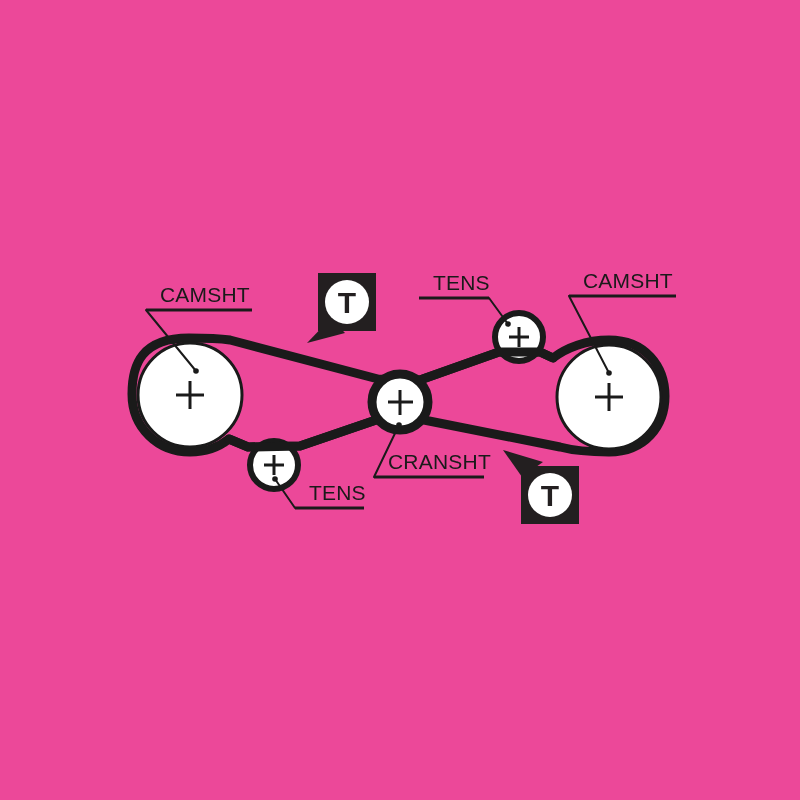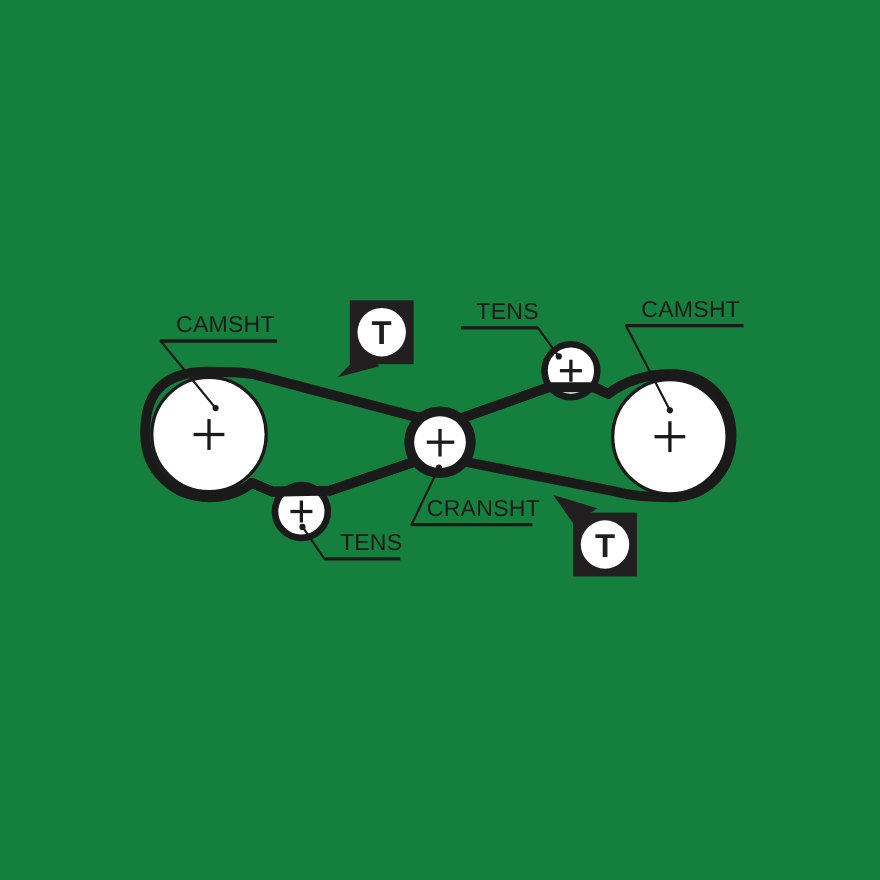--- a/index.html
+++ b/index.html
@@ -11,21 +11,21 @@
   body {
     width: 800px;
     height: 800px;
     font-family: "Liberation Sans", sans-serif;
     overflow: hidden;
   }
   #diagram-root {
     position: relative;
     width: 800px;
     height: 800px;
-    background: #15803d;
+    background: #ec4899;
   }
   #belt-diagram {
     display: block;
     width: 800px;
     height: 800px;
   }
   .belt-path {
     fill: none;
     stroke: #1a1a1a;
   }

